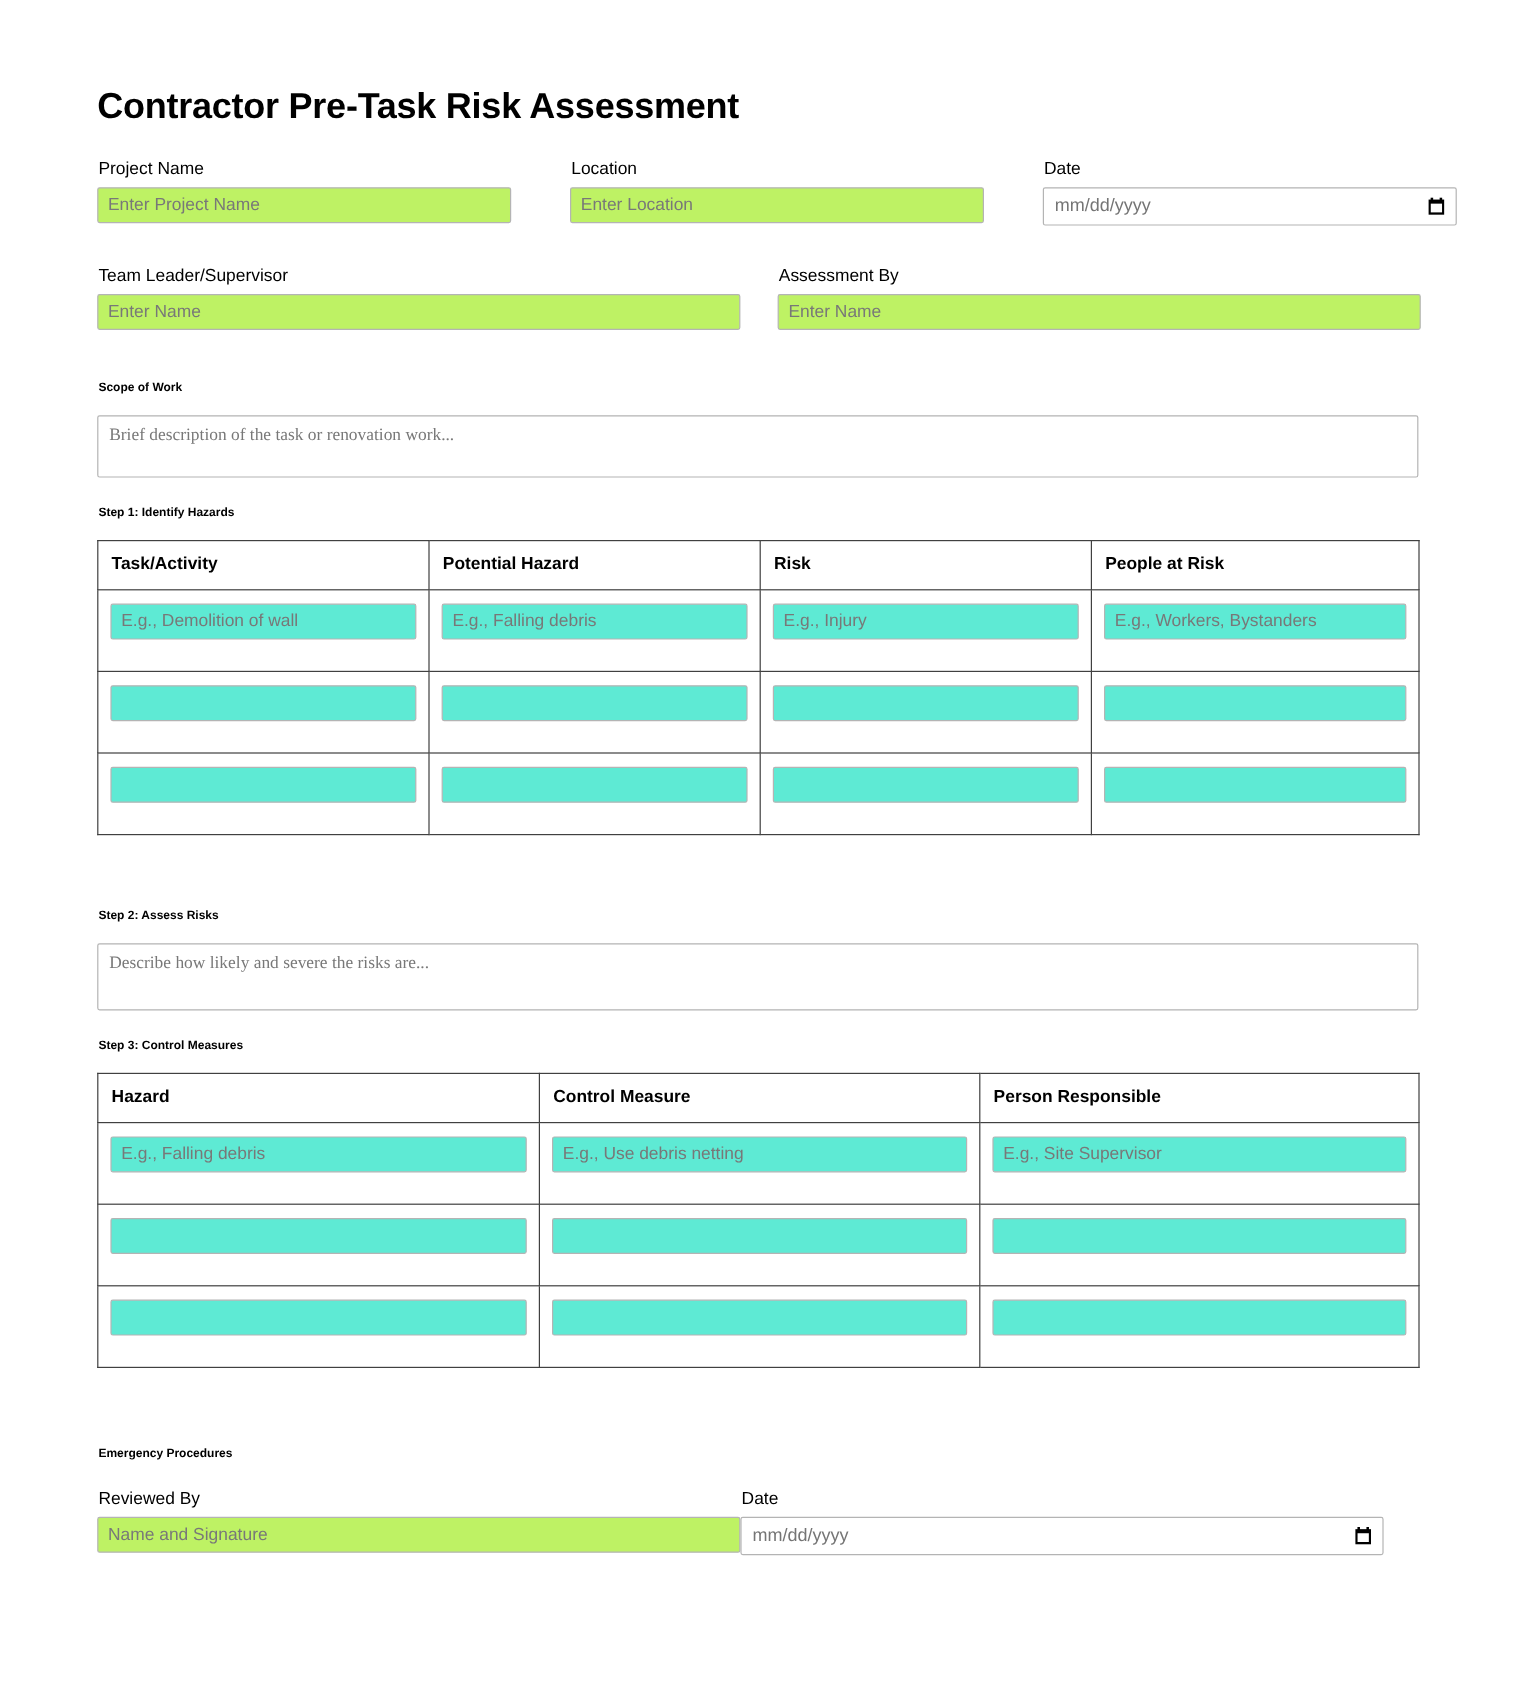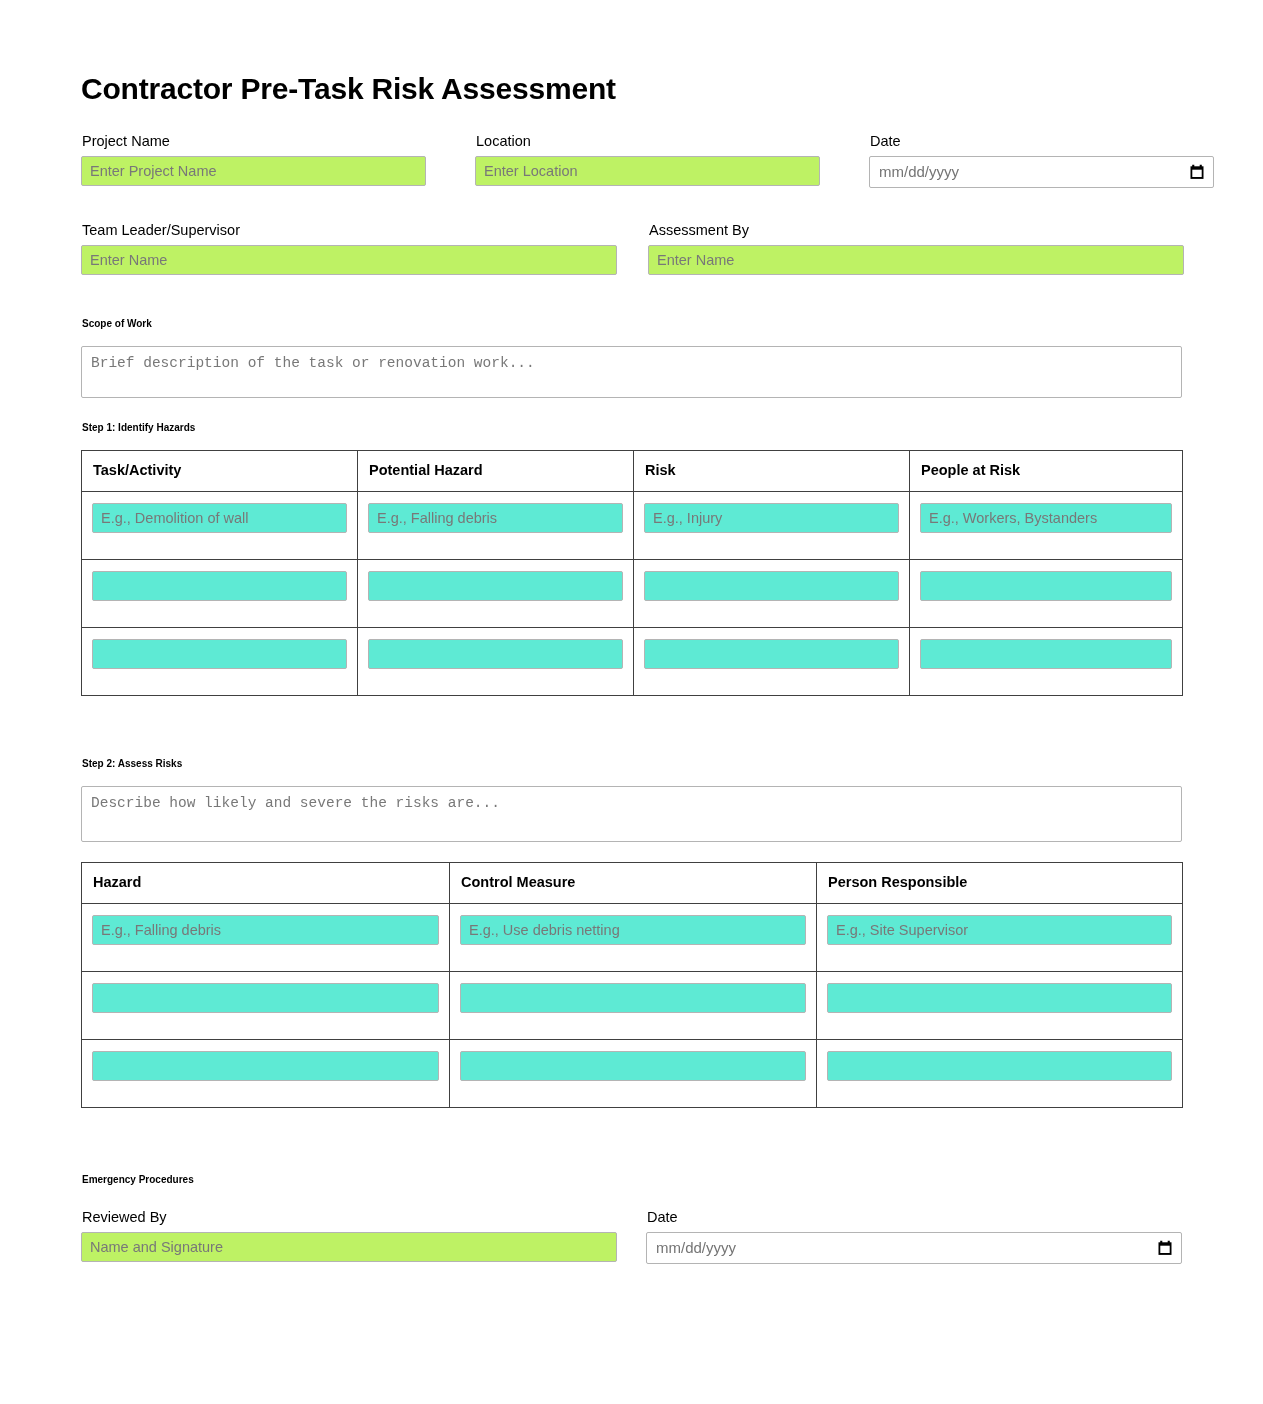--- a/index.html
+++ b/index.html
@@ -92,41 +92,40 @@
 
   .row-two {
     display: flex;
     gap: 31px;
     margin-bottom: 39px;
   }
   .row-two .col { width: 536px; flex: none; }
 
   .row-bottom {
     display: flex;
-    gap: 29px;
     margin-top: 14px;
   }
   .row-bottom .col { width: 536px; flex: none; }
 
   
   .section-heading {
     font-size: 10px;
     font-weight: bold;
     margin: 0 0 13px 1px;
     line-height: 19px;
   }
   .section-block { margin-bottom: 20px; }
 
   .area-input {
     box-sizing: border-box;
     display: block;
     width: 1101px;
     height: 52px;
     padding: 7px 9px;
-    font-family: Liberation Mono, monospace;
+    font-family: Liberation Serif, serif;
     font-size: 14.5px;
     color: #4c1d95;
     background: #fff;
     border: 1px solid #b4b4b4;
     border-radius: 2px;
     resize: none;
     outline: none;
     line-height: 19px;
     overflow: hidden;
   }
@@ -294,20 +293,21 @@
   </div>
 
   <div class="spacer-after-table"></div>
 
   <div class="section-block">
     <div class="section-heading">Step 2: Assess Risks</div>
     <textarea class="area-input area-tall" placeholder="Describe how likely and severe the risks are..." style=""></textarea>
   </div>
 
   <div class="section-block">
+    <div class="section-heading">Step 3: Control Measures</div>
     <table class="grid tbl-controls">
       <colgroup>
           <col class="c1">
           <col class="c2">
           <col class="c3">
         </colgroup>
       <thead>
         <tr>
           <th>Hazard</th>
           <th>Control Measure</th>

